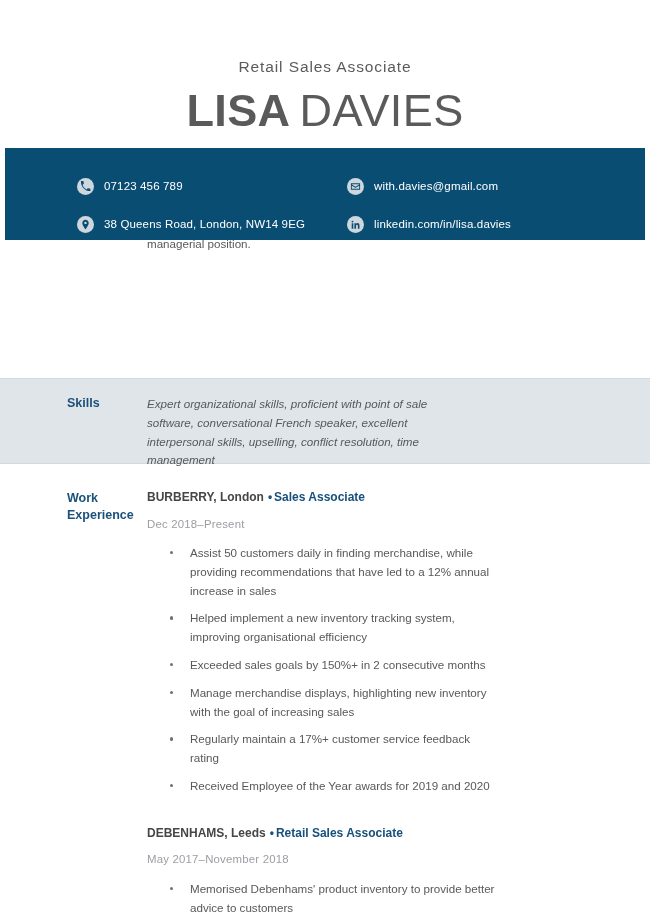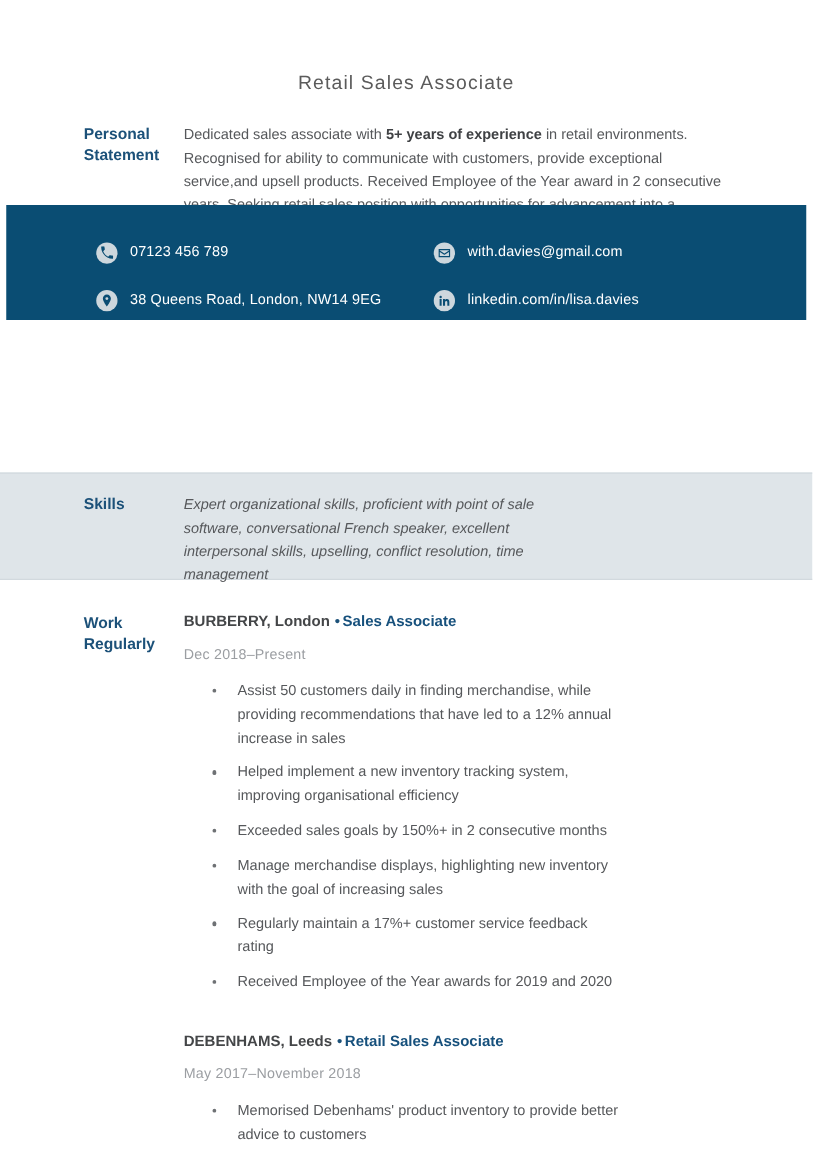--- a/index.html
+++ b/index.html
@@ -40,21 +40,21 @@
     font-weight: 700;
   }
   .name .last {
     font-weight: 300;
     margin-left: 9px;
   }
 
   
   .contact-bar {
     position: absolute;
-    top: 164px;
+    top: 148px;
     left: 5px;
     width: 640px;
     height: 92px;
     background: #0a4d73;
     box-sizing: border-box;
     padding: 22px 0 0 0;
   }
   .contact-grid {
     display: flex;
     flex-wrap: wrap;
@@ -182,20 +182,23 @@
     height: 3.4px;
     border-radius: 50%;
     background: #6e7174;
   }
 </style>
 </head>
 <body>
 
 <div class="header">
   <div class="job-title">Retail  Sales  Associate</div>
+  <div class="name">
+    <span class="first">LISA</span><span class="last">DAVIES</span>
+  </div>
 </div>
 
 <div class="contact-bar">
   <div class="contact-grid">
 
     <div class="contact-item">
       <span class="ic">
         <svg width="11" height="11" viewBox="0 0 24 24">
             <path fill="#0a4d73" d="M6.6 10.8c1.7 3.4 4.2 5.9 7.6 7.6l2.5-2.5c.3-.3.8-.4 1.2-.3 1.2.4 2.5.6 3.9.6.6 0 1 .4 1 1V21c0 .6-.4 1-1 1C11.3 22 2 12.7 2 1c0-.6.4-1 1-1h3.8c.6 0 1 .4 1 1 0 1.3.2 2.6.6 3.9.1.4 0 .8-.3 1.2l-2.5 2.5z"></path>
           </svg>
@@ -243,21 +246,21 @@
 
 <div class="skills-band"></div>
 <div class="section" id="skills">
   <div class="sec-label">Skills</div>
   <div class="sec-body">Expert organizational skills, proficient with point of sale software, conversational French speaker, excellent interpersonal skills, upselling, conflict resolution, time management</div>
 </div>
 
 <div class="section" id="work-experience">
   <div class="sec-label">
     <div>Work</div>
-    <div>Regularly</div>
+    <div>Experience</div>
   </div>
   <div class="sec-body">
 
     <div class="job">
       <div class="job-header">
         <span class="company">BURBERRY, London</span><span class="sep">•</span><span class="role">Sales Associate</span>
       </div>
       <div class="job-dates">Dec 2018–Present</div>
       <ul class="duties">
         <li>Assist 50 customers daily in finding merchandise, while providing recommendations that have led to a 12% annual increase in sales</li>

